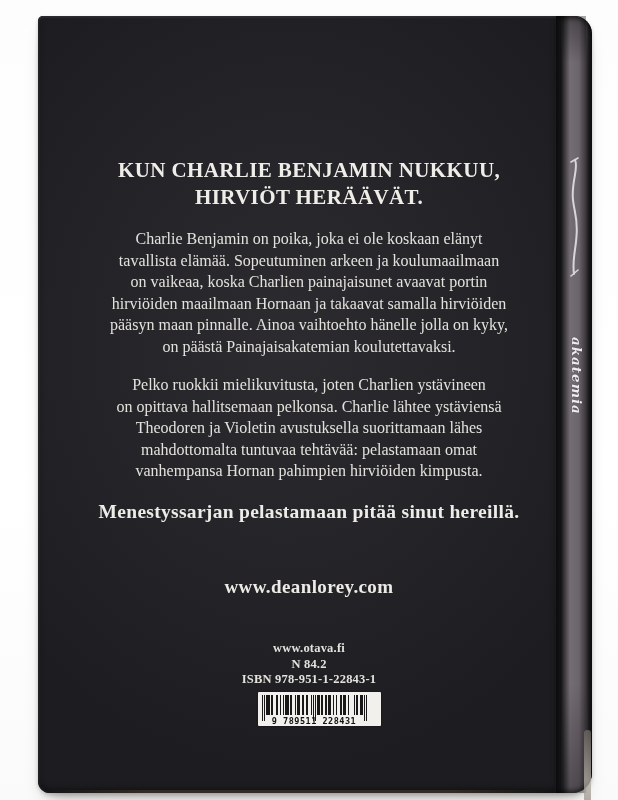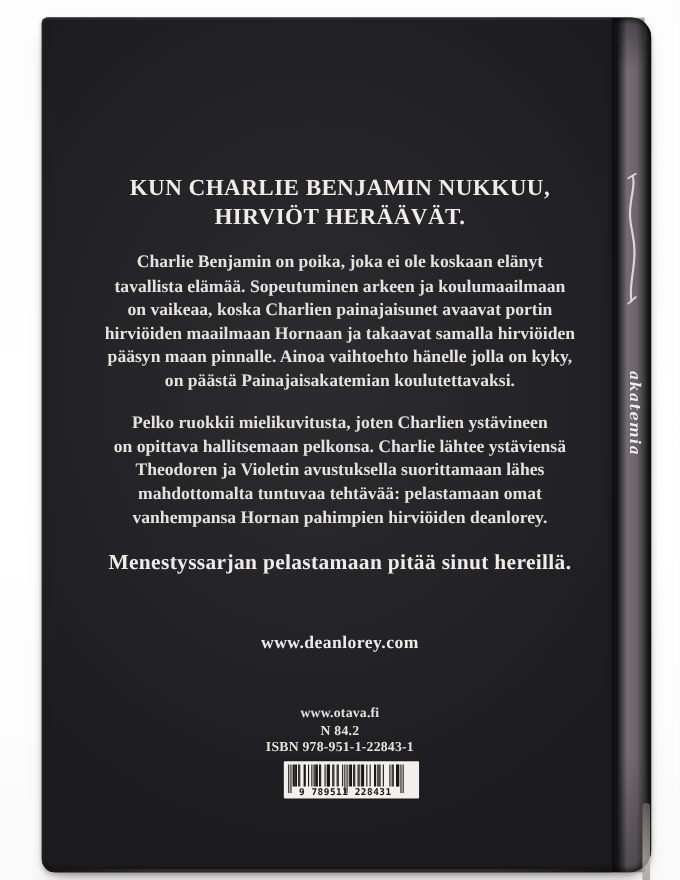--- a/index.html
+++ b/index.html
@@ -17,25 +17,25 @@
         border-radius:0 18px 20px 0;
         background:linear-gradient(90deg,#141416 0px,#141416 5px,#46414662 8px,#746d74 14px,#6b646b 23px,#423d42 29px,#1b1b1d 33px,#161618 36px),
                    linear-gradient(180deg,#2a2a2c,#2a2a2c);
         box-shadow:inset 0 3px 4px rgba(0,0,0,0.5), inset 0 -3px 4px rgba(0,0,0,0.5);}
   .spine-strip{position:absolute;left:6px;top:0;width:24px;height:777px;
         background:linear-gradient(180deg,rgba(0,0,0,0.35) 0%,rgba(0,0,0,0) 6%,rgba(0,0,0,0) 86%,rgba(0,0,0,0.3) 100%);}
   .pages-sliver{position:absolute;left:28px;top:714px;width:7px;height:72px;border-radius:3px;
         background:linear-gradient(180deg,#6d6862 0%,#b9b3aa 70%,#978f86 100%);opacity:0.75;}
   .cover-text{position:absolute;left:42px;top:0;width:458px;color:#e7e5e0;text-align:center;}
   .headline{position:absolute;left:0;top:141px;width:458px;font-size:21px;font-weight:700;line-height:27px;letter-spacing:0.4px;color:#efede8;white-space:pre-line;}
-  .para{position:absolute;left:0;width:458px;font-size:16px;font-weight:700;line-height:21.5px;white-space:pre-line;color:#e4e2dd;}
+  .para{position:absolute;left:0;width:458px;font-size:16px;font-weight:400;line-height:21.5px;white-space:pre-line;color:#e4e2dd;}
   .para1{top:212px;}
   .para2{top:358px;}
   .tagline{position:absolute;left:0;top:485px;width:458px;font-size:19.5px;font-weight:700;letter-spacing:0.3px;color:#eeece7;}
-  .author-site{position:absolute;left:0;top:560px;width:458px;font-size:16px;font-weight:700;letter-spacing:0.4px;color:#edebe6;}
+  .author-site{position:absolute;left:0;top:560px;width:458px;font-size:19px;font-weight:700;letter-spacing:0.4px;color:#edebe6;}
   .pub-block{position:absolute;left:0;top:625px;width:458px;font-size:12.5px;font-weight:700;line-height:15.5px;color:#e4e2dd;white-space:pre-line;letter-spacing:0.2px;}
   .barcode-label{position:absolute;left:220px;top:676px;width:112px;height:34px;background:#f1f0ed;border-radius:1px;box-shadow:0 0 2px rgba(0,0,0,0.4);padding-left:11px;}
   .barcode-bars{position:absolute;left:4px;top:3px;width:105px;height:27px;}
   .barcode-bars .bar{position:absolute;top:0;background:#181818;}
   .barcode-digits{position:absolute;left:0;bottom:0px;width:112px;text-align:center;font-family:"DejaVu Sans Mono",monospace;font-size:8.5px;font-weight:600;color:#111;letter-spacing:0.5px;background:transparent;}
   .spine-ornament{position:absolute;left:10px;top:140px;width:16px;height:122px;}
   .spine-title{position:absolute;left:3px;top:270px;width:26px;height:180px;
         writing-mode:vertical-rl;text-align:center;
         font-family:"DejaVu Serif",serif;font-style:italic;font-weight:700;
         font-size:13.5px;letter-spacing:1px;color:#efecf1;text-shadow:0 0 1px rgba(0,0,0,0.6);}
@@ -53,21 +53,21 @@
         <div class="para para1">Charlie Benjamin on poika, joka ei ole koskaan elänyt
 tavallista elämää. Sopeutuminen arkeen ja koulumaailmaan
 on vaikeaa, koska Charlien painajaisunet avaavat portin
 hirviöiden maailmaan Hornaan ja takaavat samalla hirviöiden
 pääsyn maan pinnalle. Ainoa vaihtoehto hänelle jolla on kyky,
 on päästä Painajaisakatemian koulutettavaksi.</div>
         <div class="para para2">Pelko ruokkii mielikuvitusta, joten Charlien ystävineen
 on opittava hallitsemaan pelkonsa. Charlie lähtee ystäviensä
 Theodoren ja Violetin avustuksella suorittamaan lähes
 mahdottomalta tuntuvaa tehtävää: pelastamaan omat
-vanhempansa Hornan pahimpien hirviöiden deanlorey.</div>
+vanhempansa Hornan pahimpien hirviöiden kimpusta.</div>
         <div class="tagline">Menestyssarjan pelastamaan pitää sinut hereillä.</div>
         <div class="author-site">www.deanlorey.com</div>
         <div class="pub-block">www.otava.fi
 N 84.2
 ISBN 978-951-1-22843-1</div>
       </div>
 
       <div class="barcode-label">
         <div class="barcode-bars">
             <div class="bar" style="left: 0px; width: 1.16px; height: 26px;"></div>

